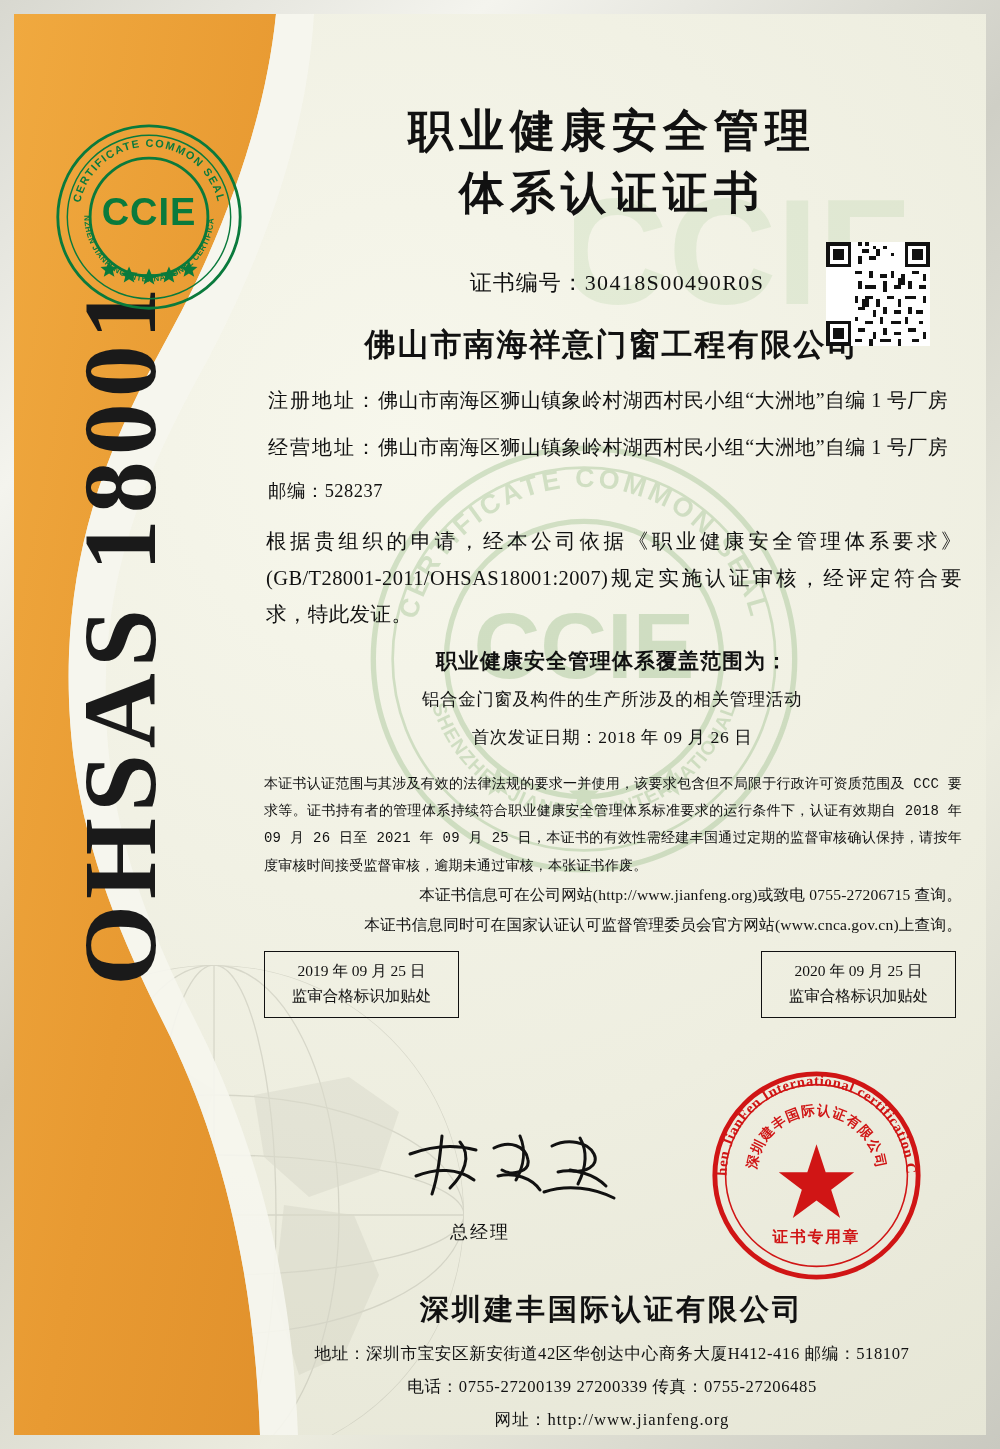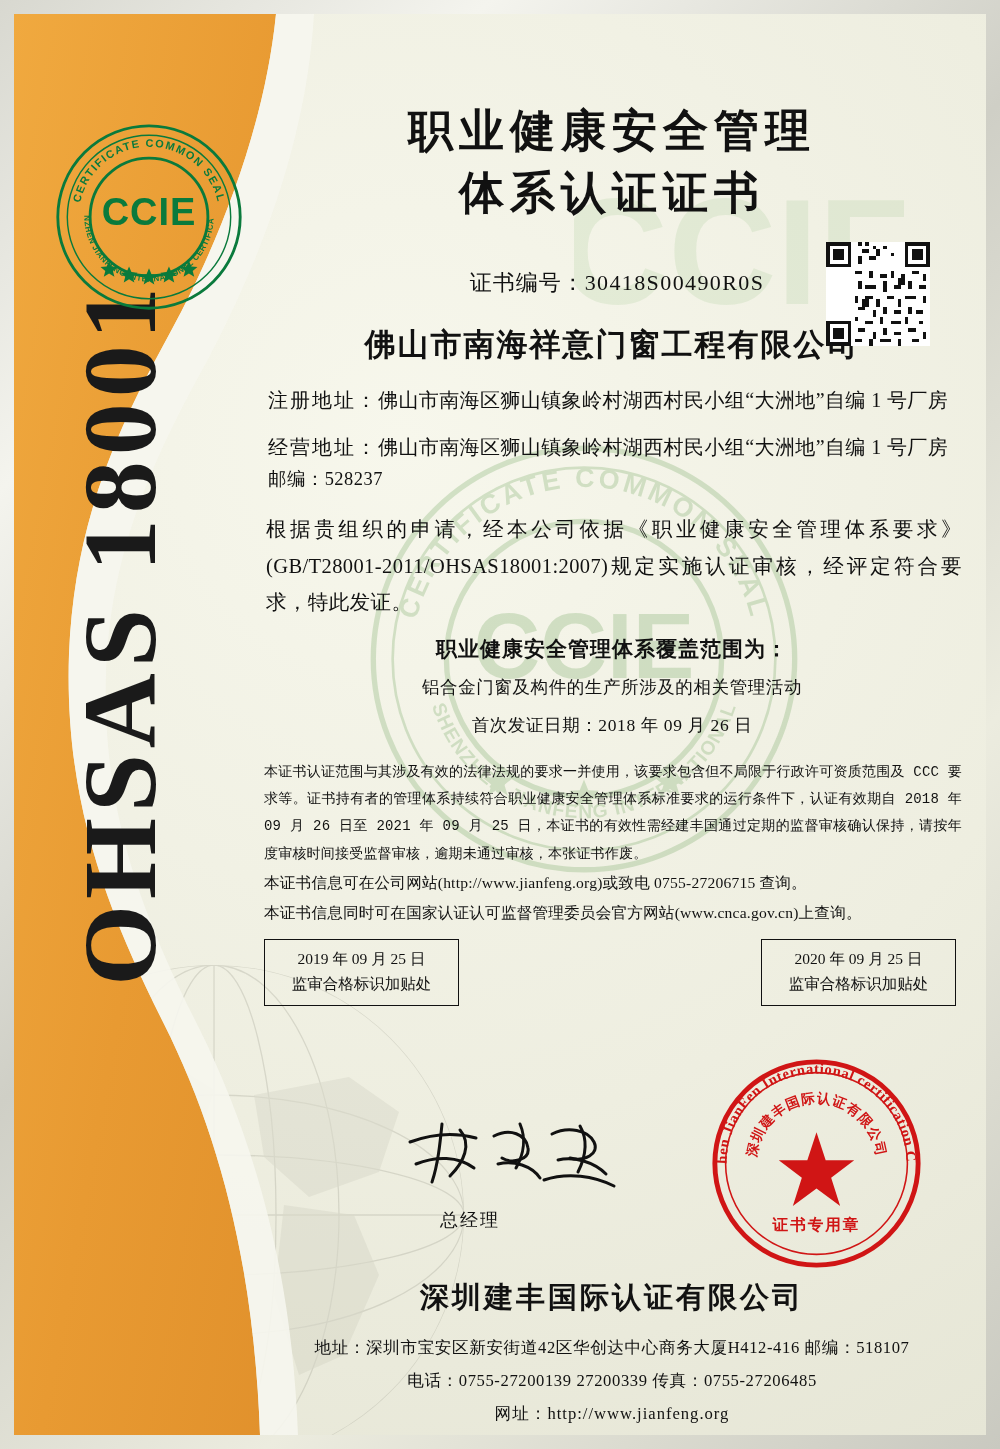--- a/index.html
+++ b/index.html
@@ -149,20 +149,21 @@
     margin-top: 16px;
     font-family: "Liberation Serif", serif;
     font-size: 20px;
     color: #111;
     letter-spacing: .4px;
     line-height: 1.85;
     padding-left: 6px;
   }
   .addr-row .lbl { letter-spacing: 2px; }
   .kv-row {
+    margin-top: 12px;
     display: flex;
     font-family: "Liberation Serif", serif;
     font-size: 18.4px;
     color: #111;
     letter-spacing: .5px;
     padding-left: 6px;
   }
   .kv-row .left { width: 290px; }
   .kv-row .right { flex: 1; }
 
@@ -211,20 +212,21 @@
     letter-spacing: .2px;
     padding-left: 2px;
   }
   .note-line {
     font-family: "Liberation Serif", serif;
     font-size: 15.6px;
     line-height: 1.95;
     color: #111;
     letter-spacing: .2px;
     padding-left: 2px;
+    text-align: right;
   }
 
   .stamp-boxes {
     margin-top: 10px;
     display: flex;
     justify-content: space-between;
     padding: 0 6px 0 2px;
   }
   .stamp-box {
     width: 185px;
@@ -245,21 +247,21 @@
   }
   .signature {
     position: absolute;
     left: 140px;
     top: 0;
     width: 220px;
     height: 78px;
   }
   .sig-label {
     position: absolute;
-    left: 178px;
+    left: 188px;
     top: 92px;
     font-family: "Liberation Serif", serif;
     font-size: 18px;
     letter-spacing: 2px;
     color: #111;
   }
   .red-stamp {
     position: absolute;
     right: 38px;
     top: -60px;
@@ -270,21 +272,21 @@
   .issuer {
     margin-top: 12px;
     text-align: center;
     font-family: "Liberation Serif", serif;
     font-size: 29px;
     font-weight: bold;
     letter-spacing: 3px;
     color: #111;
   }
   .footer-line {
-    margin-top: 14px;
+    margin-top: 8px;
     text-align: center;
     font-family: "Liberation Serif", serif;
     font-size: 16.6px;
     color: #111;
     letter-spacing: .6px;
     line-height: 1.9;
   }
   .footer-url {
     margin-top: 6px;
     text-align: center;

